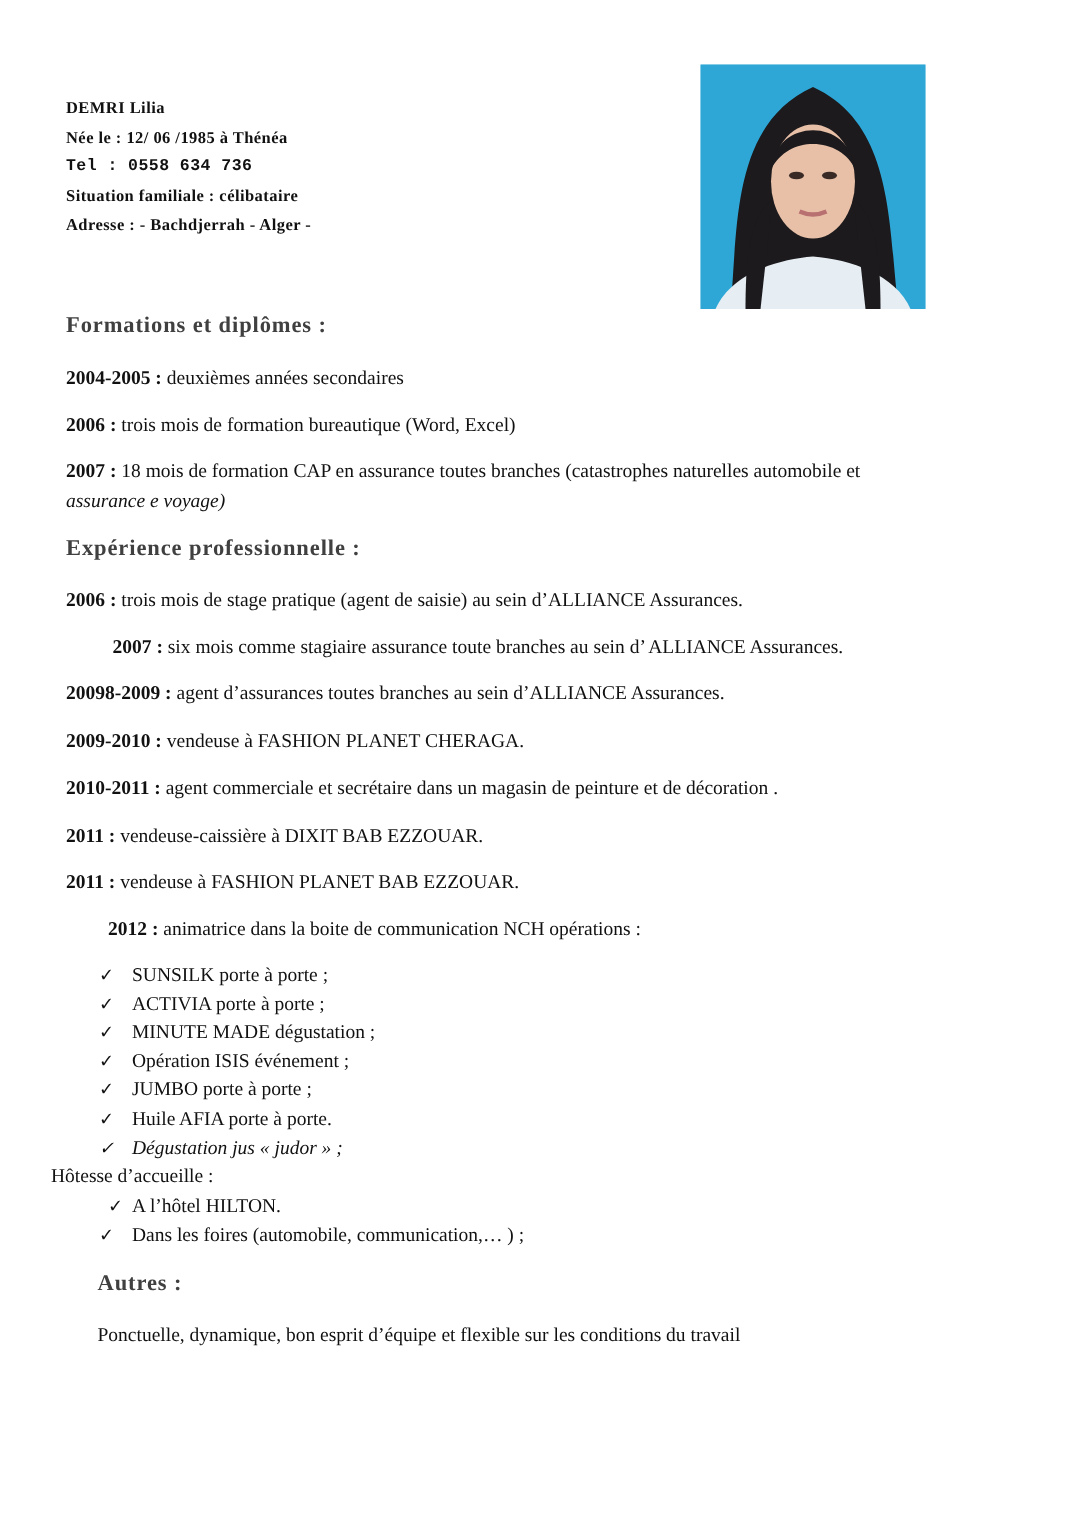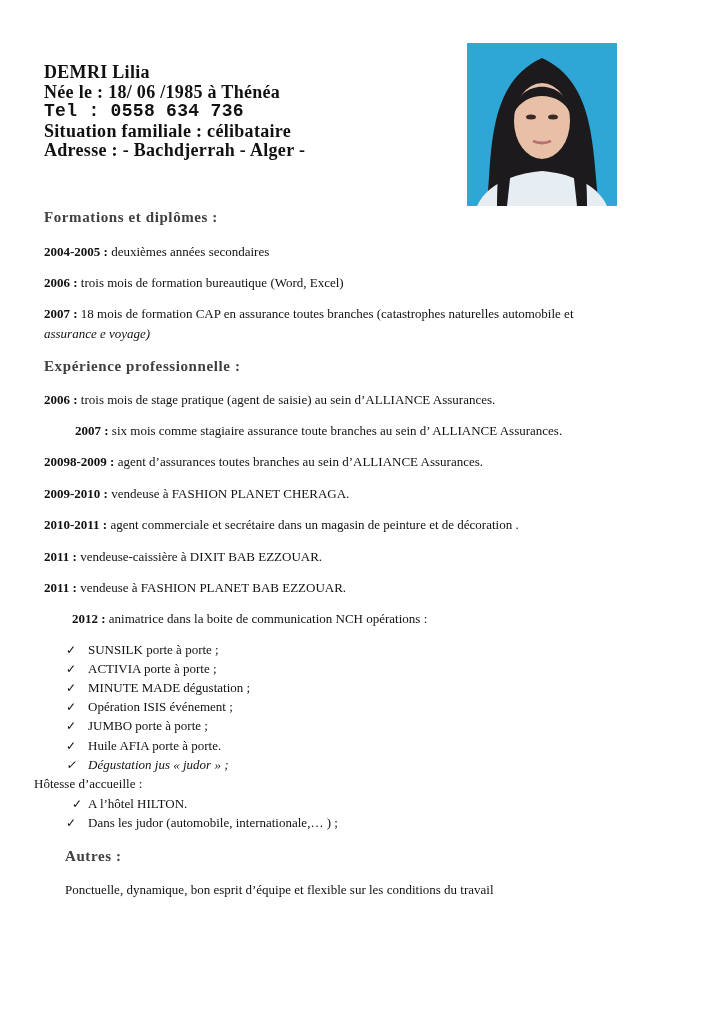--- a/index.html
+++ b/index.html
@@ -1,33 +1,33 @@
 <!DOCTYPE html>
 <html><head>
 <meta charset="utf-8">
 <style>
   html, body { margin: 0; padding: 0; background: #ffffff; }
   body { width: 722px; height: 1021px; position: relative; overflow: hidden;
          font-family: "Liberation Serif", "DejaVu Serif", serif; color: #111; }
   .abs { position: absolute; white-space: nowrap; }
-  .hdr { font-weight: bold; font-size: 18px; line-height: 19.5px; letter-spacing: 0.3px; }
+  .hdr { font-weight: bold; font-size: 11px; line-height: 19.5px; letter-spacing: 0.3px; }
   .photo { position: absolute; left: 467px; top: 43px; width: 150px; height: 163px; overflow: hidden; background: #2ea7d6; }
   .sec { font-weight: bold; font-size: 15px; color: #404040; letter-spacing: 0.6px; }
   .line { font-size: 13px; }
   .line b { font-weight: bold; }
   .bul { font-size: 13px; }
   .chk { display: inline-block; width: 22px; font-size: 12px; }
 </style>
 </head>
 <body>
 
 <div>
 
   <div class="abs hdr" style="left:44px; top:63px;">DEMRI Lilia</div>
-  <div class="abs hdr" style="left:44px; top:83px;">Née le : 18/ 06 /1985  à  Thénéa</div>
+  <div class="abs hdr" style="left:44px; top:83px;">Née le : 12/ 06 /1985  à  Thénéa</div>
   <div class="abs hdr" style="left:44px; top:102px;font-family:Liberation Mono, monospace;">Tel : 0558 634 736</div>
   <div class="abs hdr" style="left:44px; top:122px;">Situation familiale : célibataire</div>
   <div class="abs hdr" style="left:44px; top:141px;">Adresse : - Bachdjerrah - Alger -</div>
 
   <div class="photo">
     <svg width="150" height="163" viewBox="0 0 150 163">
       <rect width="150" height="163" fill="#2ea7d6"></rect>
       <path d="M20 163 C 25 110, 20 40, 75 15 C 130 40, 125 110, 132 163 Z" fill="#1c1a1c"></path>
       <path d="M10 163 C 20 140, 50 130, 75 128 C 100 130, 130 140, 140 163 Z" fill="#e6eef4"></path>
       <ellipse cx="75" cy="78" rx="28" ry="38" fill="#e8c0a8"></ellipse>
@@ -67,18 +67,18 @@
   <div class="abs bul" style="left:66px; top:642px;"><span class="chk">✓</span><span>SUNSILK porte à porte ;</span></div>
   <div class="abs bul" style="left:66px; top:661px;"><span class="chk">✓</span><span>ACTIVIA  porte à porte ;</span></div>
   <div class="abs bul" style="left:66px; top:680px;"><span class="chk">✓</span><span>MINUTE MADE dégustation ;</span></div>
   <div class="abs bul" style="left:66px; top:699px;"><span class="chk">✓</span><span>Opération ISIS événement ;</span></div>
   <div class="abs bul" style="left:66px; top:718px;"><span class="chk">✓</span><span>JUMBO porte à porte ;</span></div>
   <div class="abs bul" style="left:66px; top:738px;"><span class="chk">✓</span><span>Huile AFIA porte à porte.</span></div>
   <div class="abs bul" style="left:66px; top:757px;font-style:italic;"><span class="chk">✓</span><span>Dégustation jus « judor » ;</span></div>
 
   <div class="abs bul" style="left:34px; top:776px;">Hôtesse d’accueille :</div>
   <div class="abs bul" style="left:66px; top:796px;text-align:center;"><span class="chk">✓</span><span>A l’hôtel HILTON.</span></div>
-  <div class="abs bul" style="left:66px; top:815px;"><span class="chk">✓</span><span>Dans les judor (automobile, internationale,… ) ;</span></div>
+  <div class="abs bul" style="left:66px; top:815px;"><span class="chk">✓</span><span>Dans les foires (automobile, communication,… ) ;</span></div>
 
   <div class="abs sec" style="left:65px; top:848px;">Autres :</div>
   <div class="abs line" style="left:65px; top:882px;">Ponctuelle, dynamique, bon esprit d’équipe et flexible sur les conditions du travail</div>
 
 </div>
 
 </body></html>

